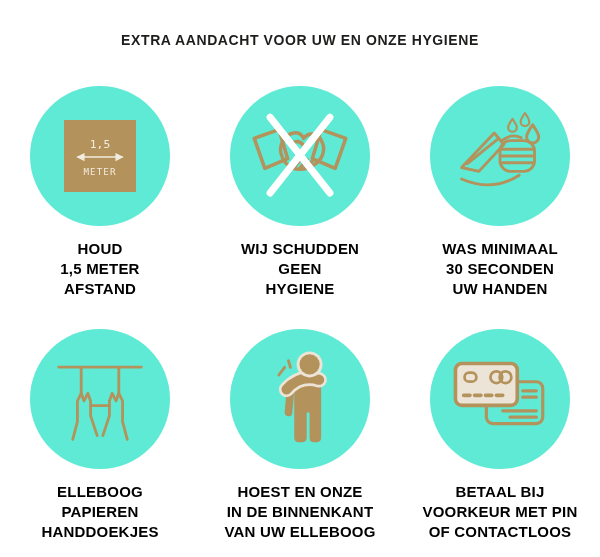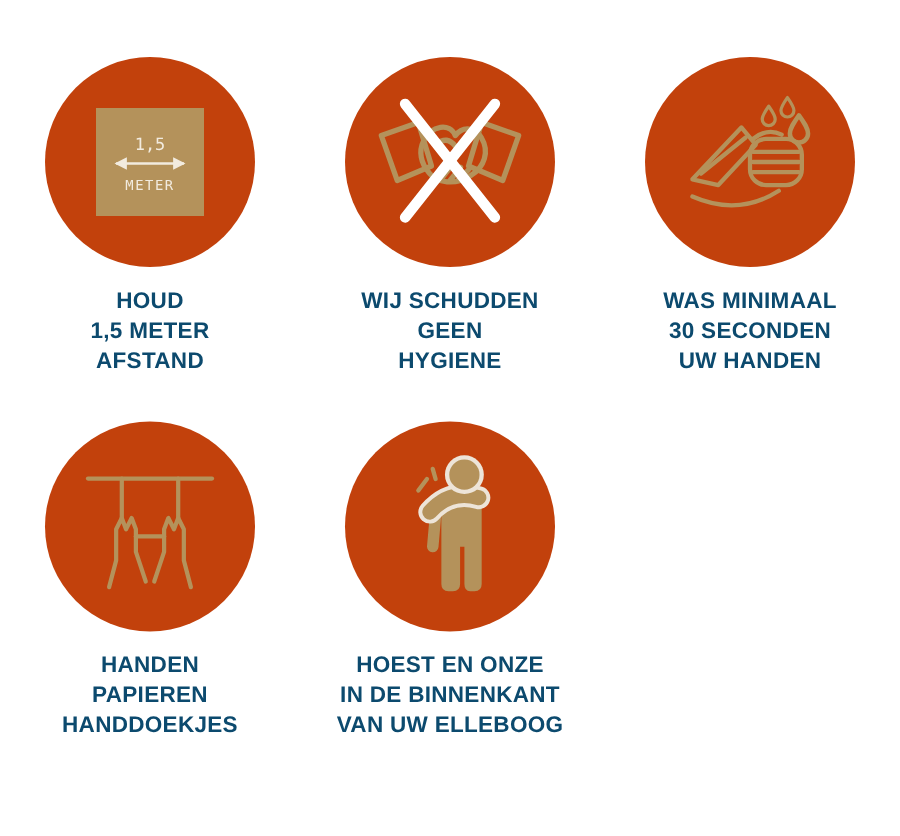--- a/index.html
+++ b/index.html
@@ -14,38 +14,39 @@
     color:#1d1d1b;
   }
   .grid {
     margin-top:38px;
     display:grid; grid-template-columns:repeat(3,1fr);
     row-gap:30px;
   }
   .item { display:flex; flex-direction:column; align-items:center; }
   .circle {
     width:140px; height:140px; border-radius:50%;
-    background:#c2410c;
+    background:#5eead4;
     display:flex; align-items:center; justify-content:center;text-align:right;
   }
   .caption {
     margin-top:13px; text-align:center;
     font-size:15px; line-height:20px; font-weight:bold;
-    letter-spacing:0.2px; color:#0c4a6e;
+    letter-spacing:0.2px; color:#000000;
     white-space:pre-line;
   }
   svg { display:block; }
   .gold-stroke { stroke:#b4925b; fill:none; }
   text.sq { font-family:"DejaVu Sans Mono", monospace; fill:#f2ebdf; }
 </style>
 </head>
 <body>
 
 <div class="poster">
 
+  <div class="title">EXTRA AANDACHT VOOR UW EN ONZE HYGIENE</div>
 
   <div class="grid">
 
     <div class="item">
       <div class="circle">
         <svg width="72" height="72" viewBox="0 0 70 70">
           <rect x="0" y="0" width="70" height="70" fill="#b4925b"></rect>
           <text class="sq" x="35" y="27" text-anchor="middle" font-size="11">1,5</text>
           <line x1="13" y1="36" x2="57" y2="36" stroke="#f2ebdf" stroke-width="1.6"></line>
           <path d="M12,36 l8,-4 v8 Z" fill="#f2ebdf"></path>
@@ -112,21 +113,21 @@
           <g class="gold-stroke" stroke-width="3" stroke-linejoin="round" stroke-linecap="round">
             <path d="M6,16 H94"></path>
             <path d="M30,16 V44"></path>
             <path d="M70,16 V44"></path>
             <path d="M40,57 H60"></path>
             <path d="M21,93 L26,74 L26,52 L30,44 L33,52 L37,44 L40,52 L40,68 L47,89"></path>
             <path d="M79,93 L74,74 L74,52 L70,44 L67,52 L63,44 L60,52 L60,68 L53,89"></path>
           </g>
         </svg>
       </div>
-      <div class="caption">HANDEN
+      <div class="caption">ELLEBOOG
 PAPIEREN
 HANDDOEKJES</div>
     </div>
 
     <div class="item">
       <div class="circle">
         <svg width="96" height="96" viewBox="0 0 100 100">
           <rect x="37" y="30" width="8" height="38" rx="4" fill="#b4925b" transform="rotate(5 41 30)"></rect>
           <path fill="#b4925b" d="M44,32 Q44,28 49,28 L67,28 Q72,28 72,32 L72,90 Q72,95 67,95 L64,95 Q60,95 60,90 L60,64 L57,64 L57,90 Q57,95 52,95 L49,95 Q44,95 44,90 Z"></path>
           <path d="M36,40 Q50,24 70,30" stroke="#ede4d8" stroke-width="16" fill="none" stroke-linecap="round"></path>
@@ -137,15 +138,38 @@
             <path d="M28,25 l6,-8"></path>
             <path d="M38,10 l2,7"></path>
           </g>
         </svg>
       </div>
       <div class="caption">HOEST EN ONZE
 IN DE BINNENKANT
 VAN UW ELLEBOOG</div>
     </div>
 
+    <div class="item">
+      <div class="circle">
+        <svg width="100" height="82" viewBox="0 0 110 90">
+          <g class="gold-stroke" stroke-width="3.5" stroke-linejoin="round" stroke-linecap="round">
+            <rect x="40" y="26" width="62" height="46" rx="7"></rect>
+            <path d="M80,36 H95 M80,43 H95"></path>
+            <path d="M58,58 H95 M66,65 H95"></path>
+          </g>
+          <rect x="6" y="6" width="68" height="46" rx="7" fill="#ede4d8" stroke="#b4925b" stroke-width="4"></rect>
+          <g class="gold-stroke" stroke-width="3" stroke-linecap="round">
+            <rect x="16" y="16" width="13" height="10" rx="5"></rect>
+            <circle cx="51" cy="21" r="6.5"></circle>
+            <circle cx="61" cy="21" r="6.5"></circle>
+          </g>
+          <g class="gold-stroke" stroke-width="4" stroke-linecap="round">
+            <path d="M15,41 H22 M27,41 H34 M39,41 H46 M51,41 H58"></path>
+          </g>
+        </svg>
+      </div>
+      <div class="caption">BETAAL BIJ
+VOORKEUR MET PIN
+OF CONTACTLOOS</div>
+    </div>
 
   </div>
 </div>
 
 </body></html>

